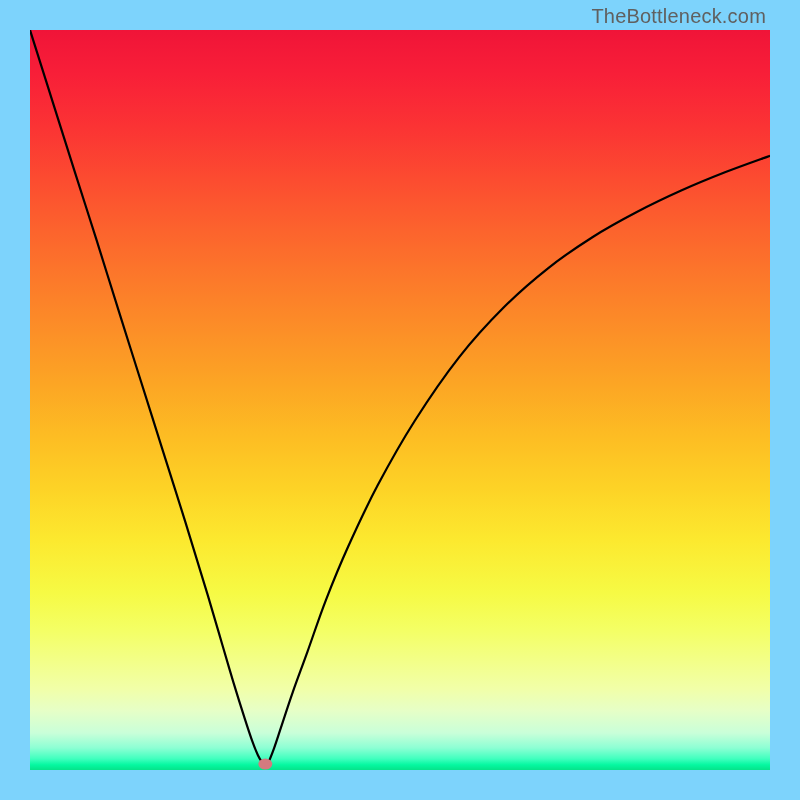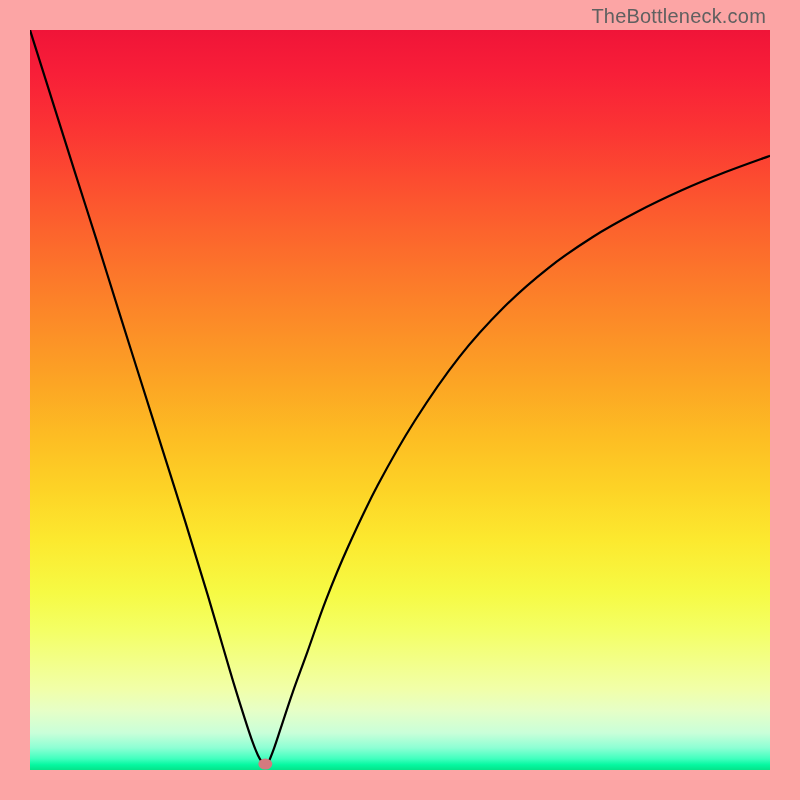--- a/index.html
+++ b/index.html
@@ -1,20 +1,20 @@
 <!DOCTYPE html>
 <html><head>
 <meta charset="utf-8">
 <style>
   * { margin: 0; padding: 0; box-sizing: border-box; }
   html, body { width: 800px; height: 800px; overflow: hidden; background: #000; }
   .container {
     width: 800px;
     height: 800px;
-    background: #fca5a5;
+    background: #7dd3fc;
     position: relative;
   }
   .plot-area {
     position: absolute;
     left: 30px;
     top: 30px;
     width: 740px;
     height: 740px;
     background: linear-gradient(to bottom,
       #f01438 0%,

